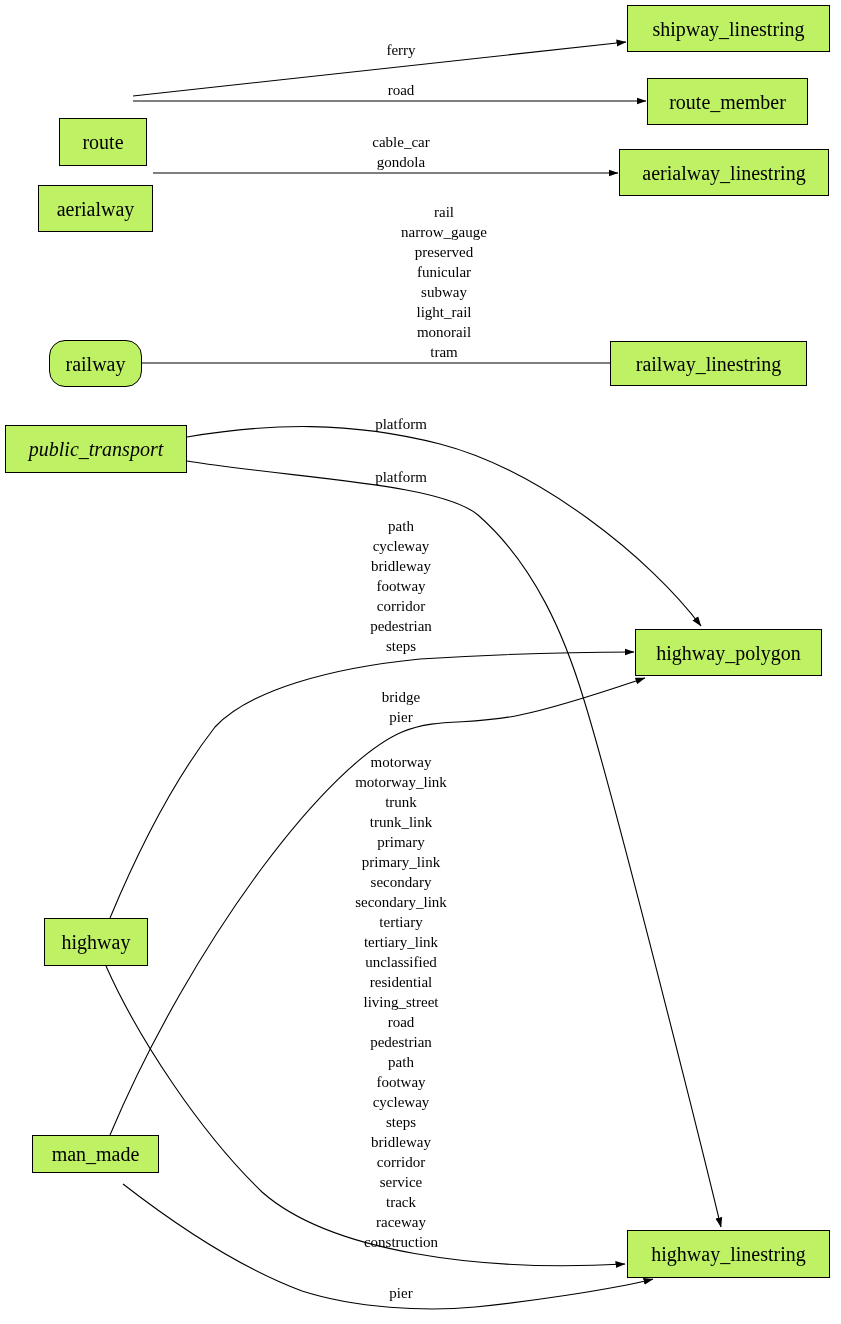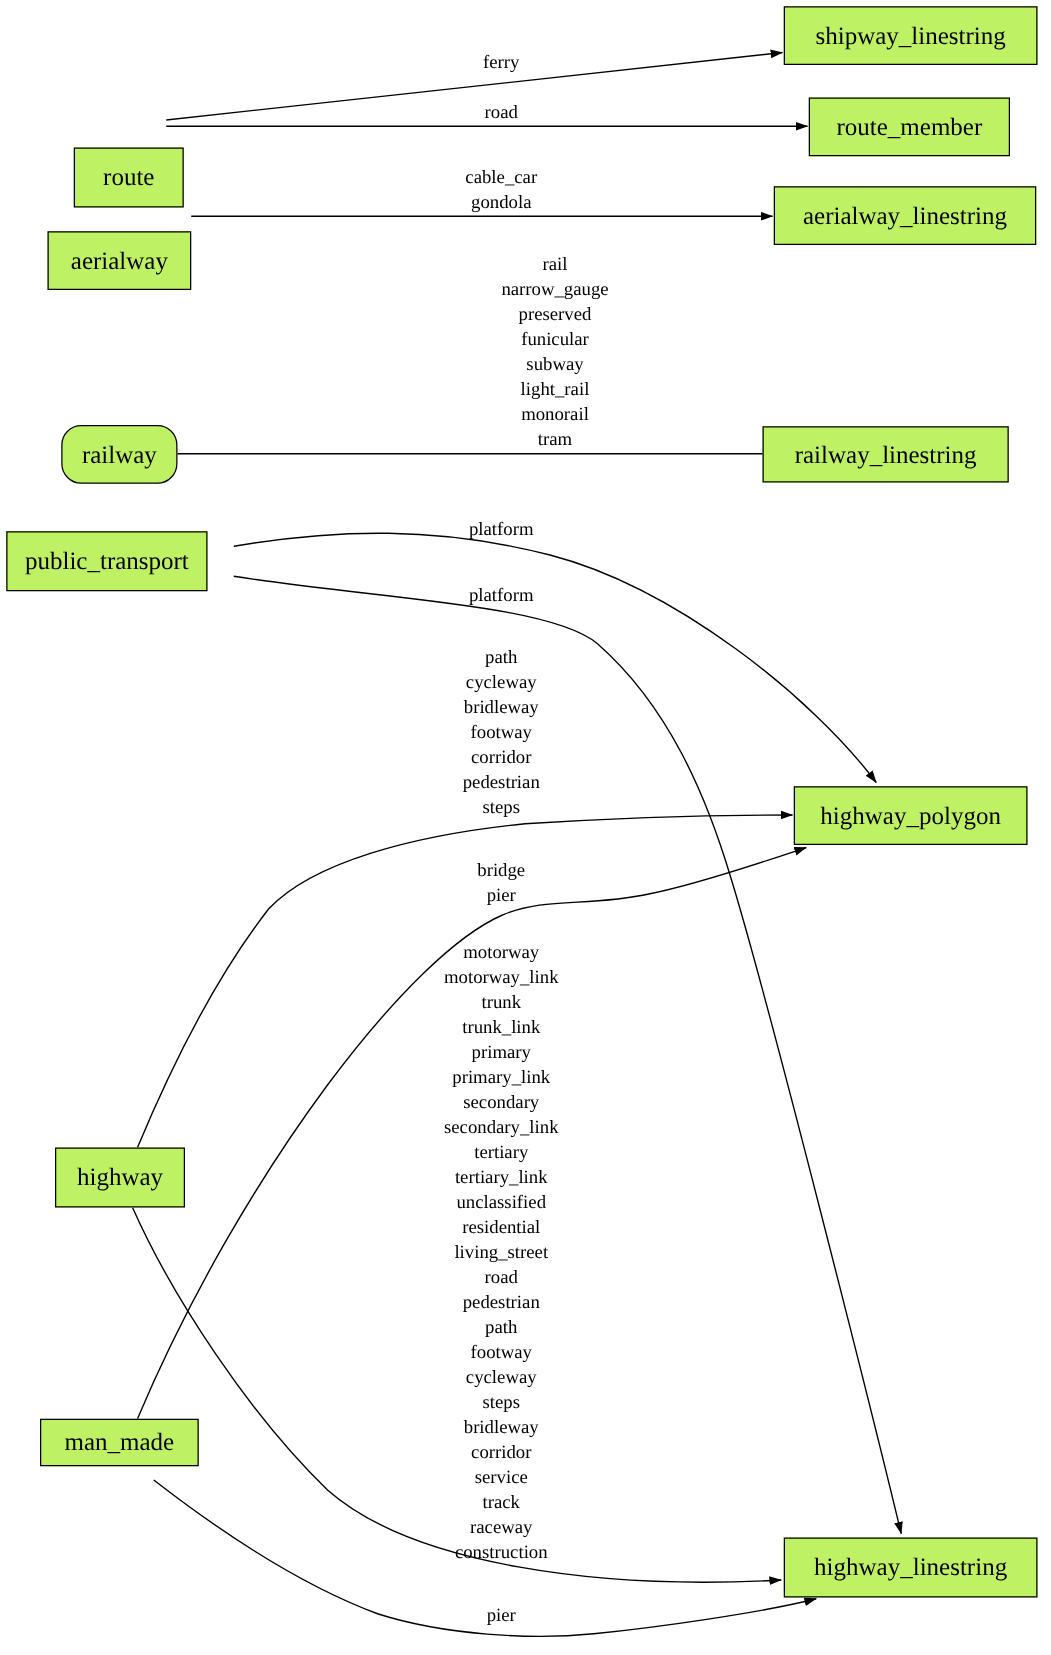--- a/index.html
+++ b/index.html
@@ -62,21 +62,21 @@
     <path class="edge-path" d="M 187,461 C 300,479 440,483 478,515 C 535,565 565,637 584,700 C 615,800 702,1148 721,1227" marker-end="url(#arrow)"></path>
     <path class="edge-path" d="M 110,918 C 135,858 170,785 215,727 C 250,690 330,668 420,659 C 500,654 580,652 634,652" marker-end="url(#arrow)"></path>
     <path class="edge-path" d="M 106,966 C 138,1038 200,1132 262,1192 C 330,1252 480,1272 625,1264" marker-end="url(#arrow)"></path>
     <path class="edge-path" d="M 110,1135 C 150,1040 205,945 262,868 C 315,797 365,748 402,732 C 438,717 470,726 520,715 C 560,707 615,688 645,678" marker-end="url(#arrow)"></path>
     <path class="edge-path" d="M 123,1184 C 172,1222 235,1266 302,1291 C 355,1308 425,1312 475,1307 C 525,1302 610,1290 653,1279" marker-end="url(#arrow)"></path>
   </svg>
 
   <div class="node" style="left:59px; top:78px; width:88px; height:48px;margin-top:40px;">route</div>
   <div class="node" style="left:38px; top:149px; width:115px; height:47px;margin-top:36px;">aerialway</div>
   <div class="node" style="left:49px; top:340px; width:93px; height:47px;border-radius:16px;">railway</div>
-  <div class="node" style="left:5px; top:425px; width:161px; height:48px;">public_transport</div>
+  <div class="node" style="left:5px; top:425px; width:182px; height:48px;font-style:italic;">public_transport</div>
   <div class="node" style="left:44px; top:918px; width:104px; height:48px;">highway</div>
   <div class="node" style="left:32px; top:1135px; width:127px; height:38px;">man_made</div>
 
   <div class="node" style="left:627px; top:5px; width:203px; height:47px;">shipway_linestring</div>
   <div class="node" style="left:647px; top:78px; width:161px; height:47px;">route_member</div>
   <div class="node" style="left:619px; top:149px; width:210px; height:47px;text-align:right;">aerialway_linestring</div>
   <div class="node" style="left:610px; top:341px; width:197px; height:45px;">railway_linestring</div>
   <div class="node" style="left:635px; top:629px; width:187px; height:47px;">highway_polygon</div>
   <div class="node" style="left:627px; top:1230px; width:203px; height:48px;">highway_linestring</div>
 

